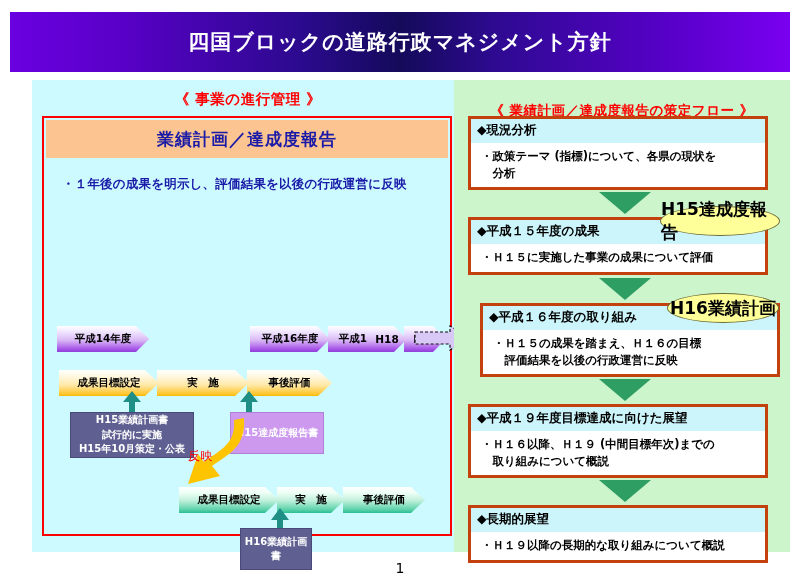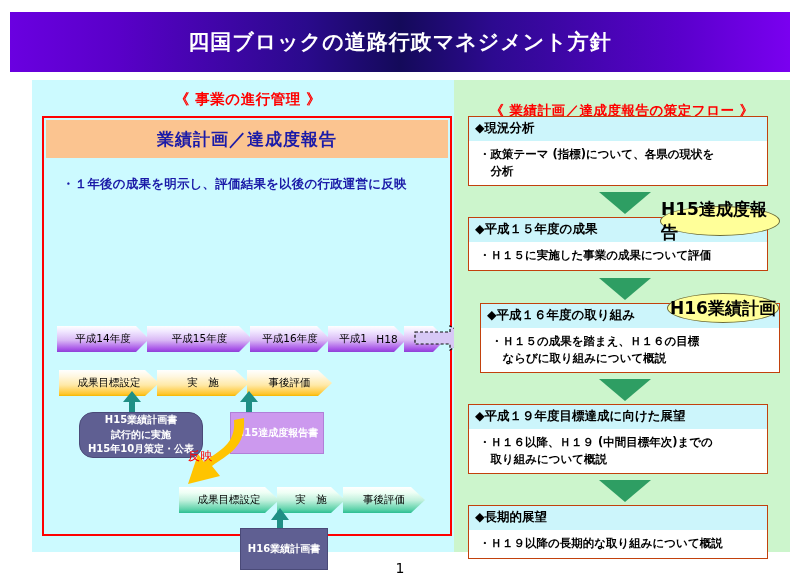--- a/index.html
+++ b/index.html
@@ -47,21 +47,21 @@
     background:#fbc490;display:flex;align-items:center;justify-content:center;
   }
   #orange-header-text{color:#1a1aa8;font-size:17px;font-weight:bold;letter-spacing:1px;}
   #lead-line{
     position:absolute;left:18px;top:58px;width:380px;
     color:#1a1aa8;font-size:12.5px;font-weight:bold;letter-spacing:.2px;
   }
   .chev{
     position:absolute;top:0;height:26px;
     display:flex;align-items:center;justify-content:center;
-    font-size:10.5px;font-weight:normal;color:#000000;
+    font-size:10.5px;font-weight:bold;color:#000000;
     box-sizing:border-box;
   }
   .chev-purple{
     background:linear-gradient(to bottom,#ffffff 0%,#f0e6ff 22%,#d9b8f5 55%,#a855e8 88%,#8e3fd6 100%);
     clip-path:polygon(0 0, calc(100% - 13px) 0, 100% 50%, calc(100% - 13px) 100%, 0 100%, 0 100%);
   }
   .chev-purple.first{
     clip-path:polygon(0 0, calc(100% - 13px) 0, 100% 50%, calc(100% - 13px) 100%, 0 100%);
   }
   .chev-yellow{
@@ -96,21 +96,21 @@
   
   #hanei-arrow{position:absolute;left:150px;top:330px;width:80px;height:82px;}
   #hanei-label{
     position:absolute;left:156px;top:368px;
     color:#ff0000;font-size:12px;font-weight:normal;letter-spacing:.5px;
   }
 
   
   .flow-box{
     position:absolute;left:14px;width:300px;box-sizing:border-box;
-    background:#ffffff;border:1px solid #c2410c;
+    background:#ffffff;border:3px solid #c2410c;
   }
   .flow-box::after{
     content:"";position:absolute;left:3px;top:3px;right:-3px;bottom:-3px;
     background:#a8a8a8;z-index:-1;
   }
   .flow-head{
     background:#ccf5fb;padding:3px 6px 4px 6px;
     font-size:12.5px;font-weight:bold;color:#000000;white-space:nowrap;
   }
   .flow-body{
@@ -157,23 +157,20 @@
 
   <div class="chev-shadow" style="left:27px;top:248px;width:92px;"></div>
   <div class="chev-shadow" style="left:117px;top:248px;width:105px;"></div>
   <div class="chev-shadow" style="left:220px;top:248px;width:80px;"></div>
   <div class="chev-shadow" style="left:298px;top:248px;width:78px;"></div>
   <div class="chev-shadow" style="left:374px;top:248px;width:40px;"></div>
 
   <div class="chev chev-purple first" style="left:25px;top:246px;width:92px;">
     <span>平成14年度</span>
   </div>
-  <div class="chev chev-purple" style="left:115px;top:246px;width:105px;">
-    <span>平成15年度</span>
-  </div>
   <div class="chev chev-purple" style="left:218px;top:246px;width:80px;">
     <span>平成16年度</span>
   </div>
   <div class="chev chev-purple" style="left:296px;top:246px;width:78px;">
     <span>平成17年度</span>
   </div>
   <div class="chev chev-purple" style="left:335px;top:246px;width:40px;">
     <span>H18</span>
   </div>
   <div class="chev chev-purple" style="left:372px;top:246px;width:42px;">
@@ -199,21 +196,21 @@
   </div>
 
   <svg class="up-arrow" style="left:90px;top:311px;width:20px;height:24px;" viewBox="0 0 20 24">
     <polygon points="10,0 19,11 13,11 13,24 7,24 7,11 1,11" fill="#1f8f85"></polygon>
   </svg>
   <svg class="up-arrow" style="left:207px;top:311px;width:20px;height:24px;" viewBox="0 0 20 24">
     <polygon points="10,0 19,11 13,11 13,24 7,24 7,11 1,11" fill="#1f8f85"></polygon>
   </svg>
 
   <div class="box-shadow" style="left:34px;top:336px;width:124px;height:46px;"></div>
-  <div class="nav-box box-slate" style="left:47px;top:332px;width:124px;height:46px;border-radius:14px;">
+  <div class="nav-box box-slate" style="left:38px;top:332px;width:124px;height:46px;">
     <div>
       <div>H15業績計画書</div>
       <div>試行的に実施</div>
       <div>H15年10月策定・公表</div>
     </div>
   </div>
 
   <div class="box-shadow" style="left:202px;top:336px;width:94px;height:42px;"></div>
   <div class="nav-box box-lilac" style="left:198px;top:332px;width:94px;height:42px;">H15達成度報告書</div>
 
@@ -234,21 +231,21 @@
   </div>
   <div class="chev chev-green" style="left:311px;top:407px;width:82px;">
     <span>事後評価</span>
   </div>
 
   <svg class="up-arrow" style="left:238px;top:428px;width:20px;height:26px;" viewBox="0 0 20 26">
     <polygon points="10,0 19,12 13,12 13,26 7,26 7,12 1,12" fill="#1f8f85"></polygon>
   </svg>
 
   <div class="box-shadow" style="left:212px;top:452px;width:88px;height:42px;"></div>
-  <div class="nav-box box-slate" style="left:208px;top:448px;width:88px;height:42px;">H16業績計画書</div>
+  <div class="nav-box box-slate" style="left:208px;top:448px;width:72px;height:42px;">H16業績計画書</div>
 </div>
 
 <div id="right-panel">
   <div class="panel-heading" id="right-heading">《 業績計画／達成度報告の策定フロー 》</div>
 
   <div class="flow-box" style="top:36px;">
     <div class="flow-head">◆現況分析</div>
     <div class="flow-body">
       <div>・政策テーマ (指標)について、各県の現状を</div>
       <div>　分析</div>
@@ -262,21 +259,21 @@
       <div>・Ｈ１５に実施した事業の成果について評価</div>
     </div>
   </div>
   <div class="callout" style="left:206px;top:126px;width:118px;">H15達成度報告</div>
   <div class="tri-down" style="top:198px;"></div>
 
   <div class="flow-box" style="top:223px;margin-left:12px;">
     <div class="flow-head">◆平成１６年度の取り組み</div>
     <div class="flow-body">
       <div>・Ｈ１５の成果を踏まえ、Ｈ１６の目標</div>
-      <div>　ならびに取り組みについて概説</div>
+      <div>　評価結果を以後の行政運営に反映</div>
     </div>
   </div>
   <div class="callout" style="left:213px;top:213px;width:110px;">H16業績計画</div>
   <div class="tri-down" style="top:299px;"></div>
 
   <div class="flow-box" style="top:324px;">
     <div class="flow-head">◆平成１９年度目標達成に向けた展望</div>
     <div class="flow-body">
       <div>・Ｈ１６以降、Ｈ１９ (中間目標年次)までの</div>
       <div>　取り組みについて概説</div>

